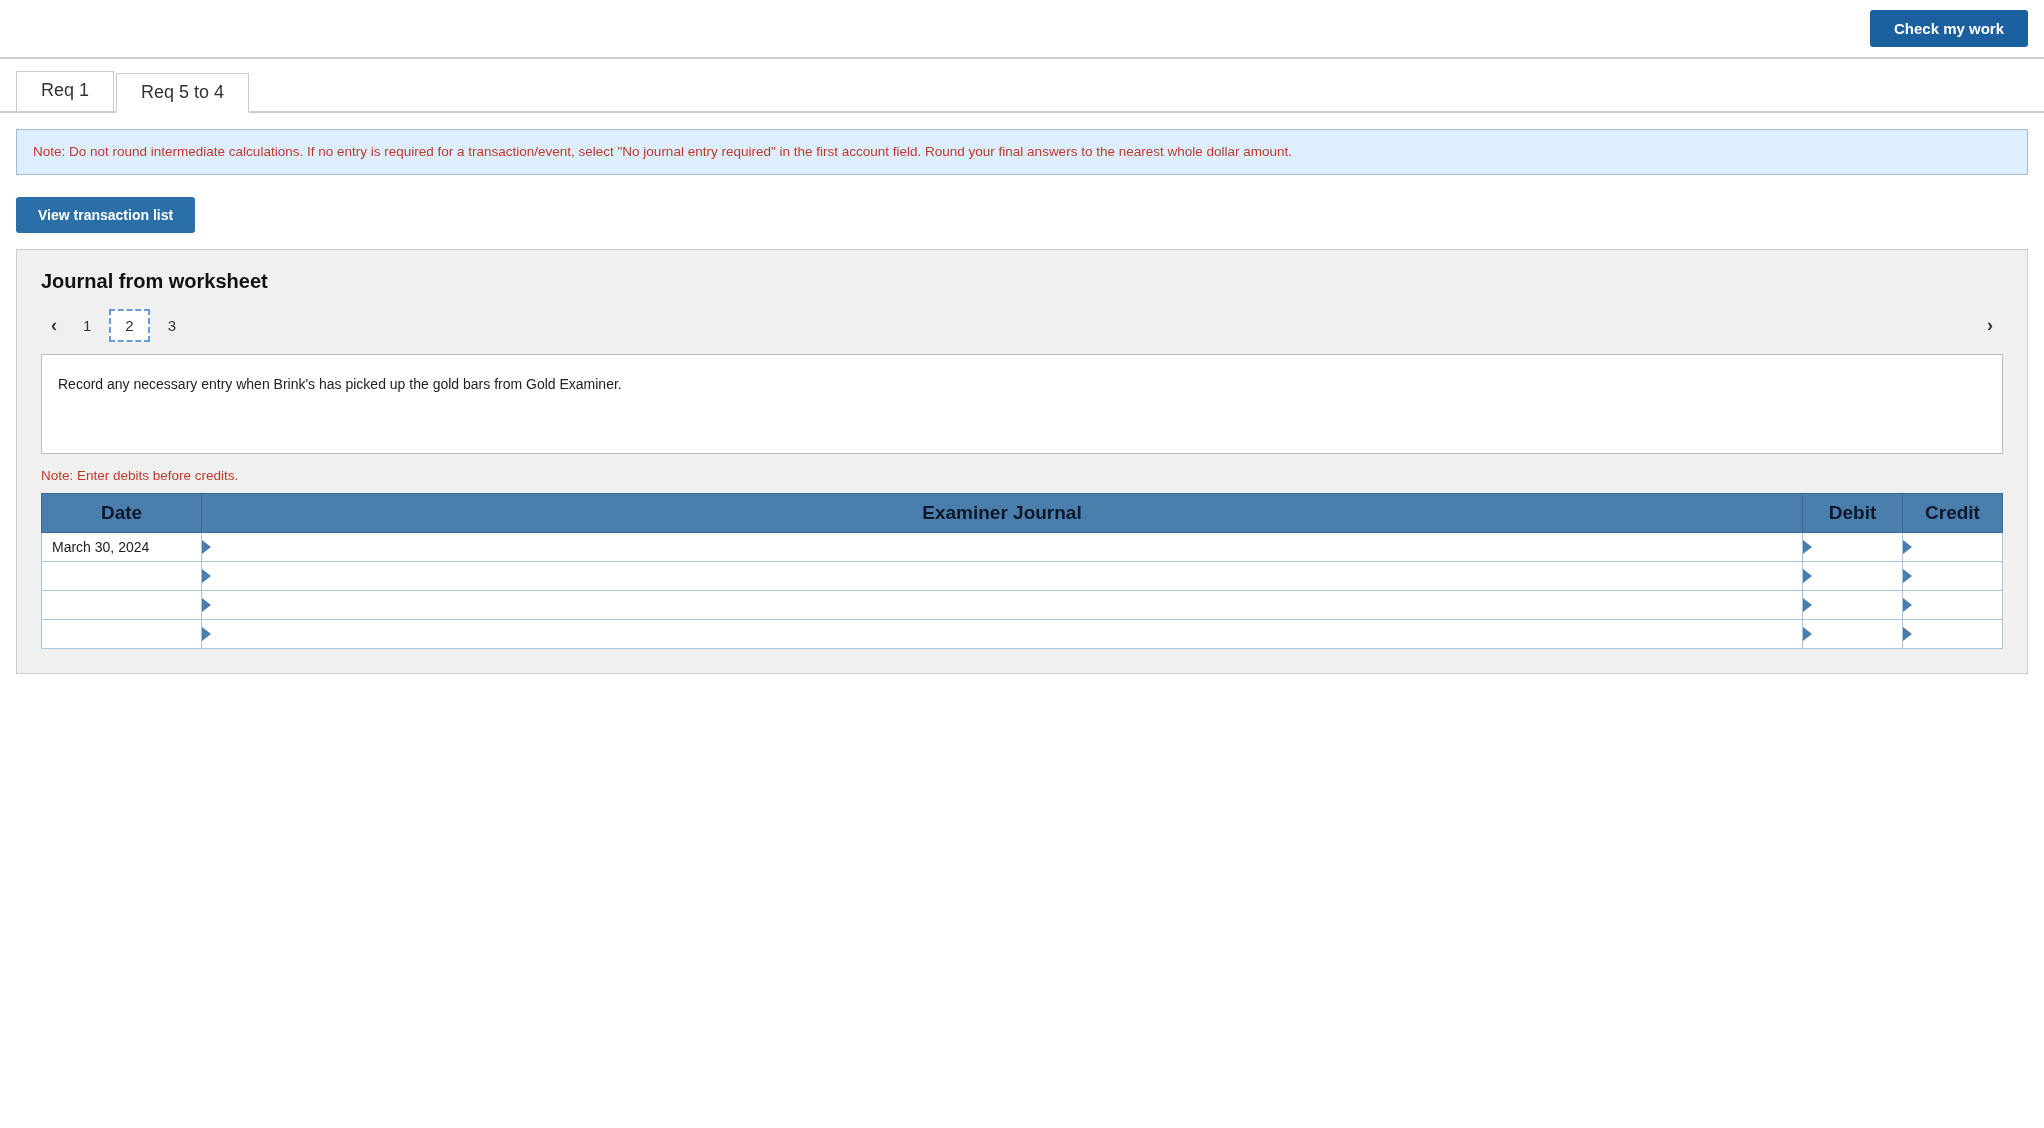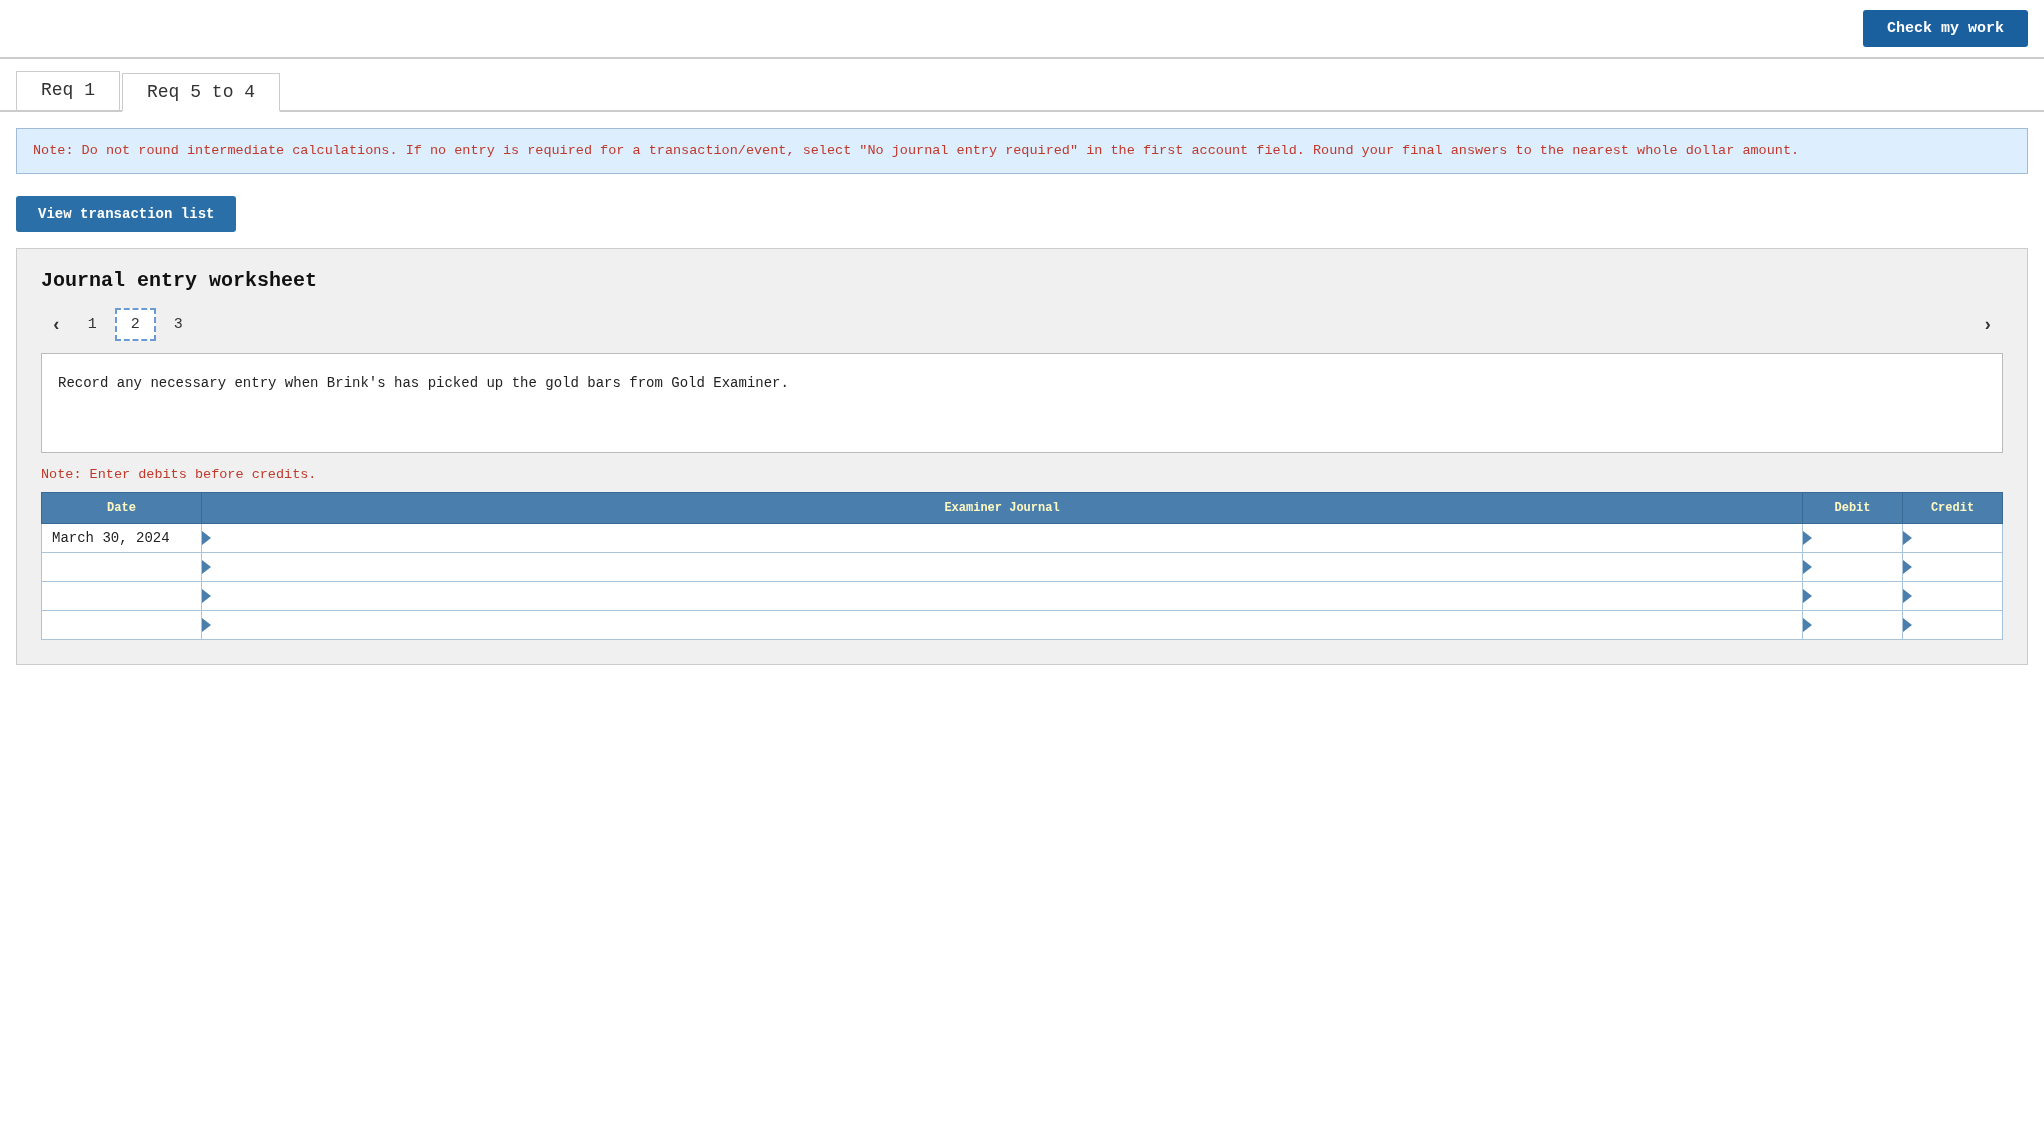--- a/index.html
+++ b/index.html
@@ -1,15 +1,15 @@
 <!DOCTYPE html>
 <html><head>
   <meta charset="utf-8">
   <style>
-    * { box-sizing: border-box; margin: 0; padding: 0; font-family: Liberation Mono, monospace; }
+    * { box-sizing: border-box; margin: 0; padding: 0; }
     body { font-family: Arial, sans-serif; background: #fff; font-size: 14px; color: #222; }
 
     .top-bar {
       display: flex;
       justify-content: flex-end;
       padding: 10px 16px;
       background: #fff;
     }
 
     .check-my-work-btn {
@@ -149,26 +149,26 @@
       margin-bottom: 10px;
     }
 
     .journal-table {
       width: 100%;
       border-collapse: collapse;
     }
 
     .journal-table thead tr th {
       background: #4a7fad;
-      color: #fef9c3;
+      color: #0f172a;
       font-weight: bold;
       padding: 8px 12px;
       text-align: center;
       border: 1px solid #3a6a94;
-      font-size: 12px;
+      font-size: 19px;
     }
 
     .journal-table thead tr th.col-date {
       width: 160px;
       text-align: center;
     }
 
     .journal-table thead tr th.col-journal {
       text-align: center;
     }
@@ -251,21 +251,21 @@
 
 <div class="instruction-box">
   <div class="instruction-note">Note: Do not round intermediate calculations. If no entry is required for a transaction/event, select "No journal entry required" in the first account field. Round your final answers to the nearest whole dollar amount.</div>
 </div>
 
 
 <button class="view-transaction-btn">View transaction list</button>
 
 
 <div class="worksheet-container">
-  <div class="worksheet-title">Journal entry worksheet</div>
+  <div class="worksheet-title">Journal from worksheet</div>
 
   <div class="pagination">
     <button class="pagination-arrow">‹</button>
     <span class="page-num">1</span>
     <span class="page-num selected">2</span>
     <span class="page-num">3</span>
     <button class="pagination-arrow pagination-right">›</button>
   </div>
 
   <div class="entry-description">Record any necessary entry when Brink's has picked up the gold bars from Gold Examiner.</div>

